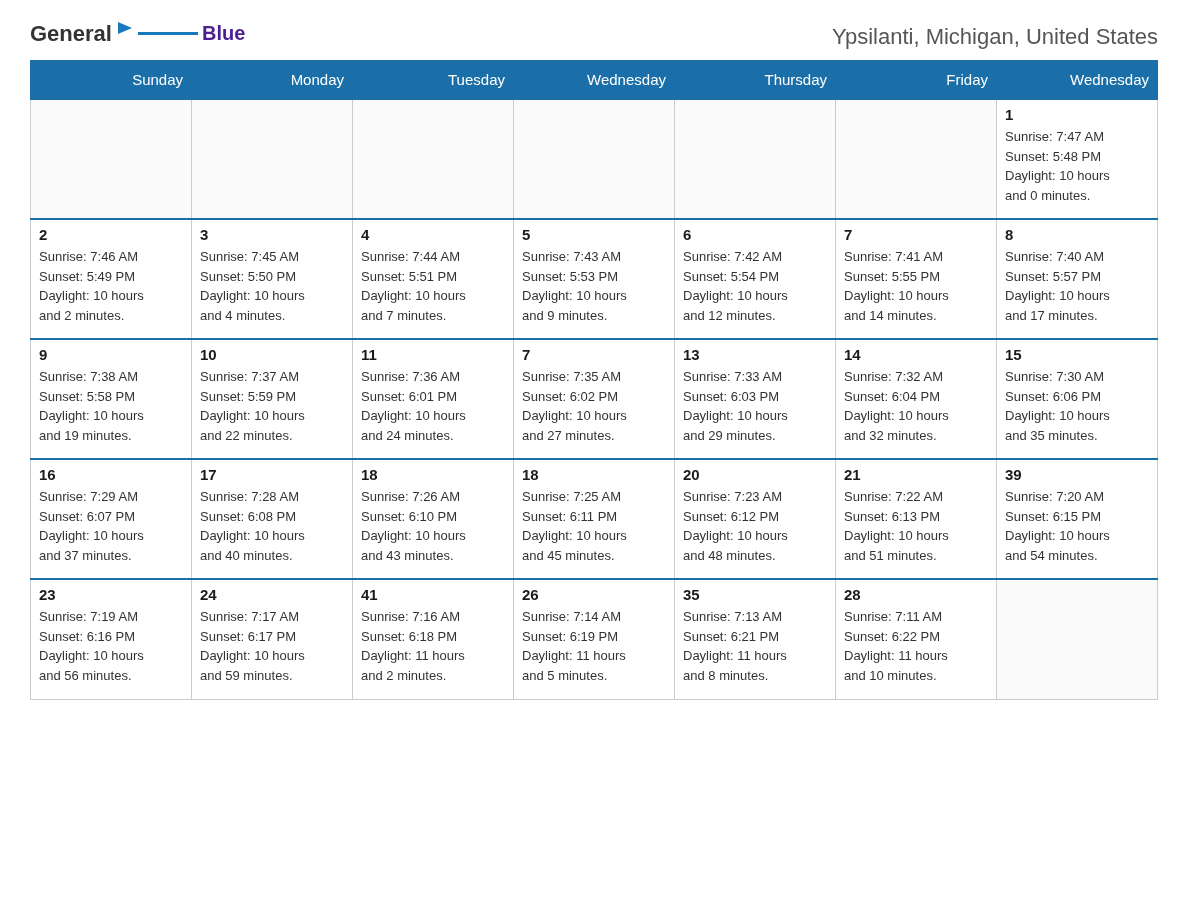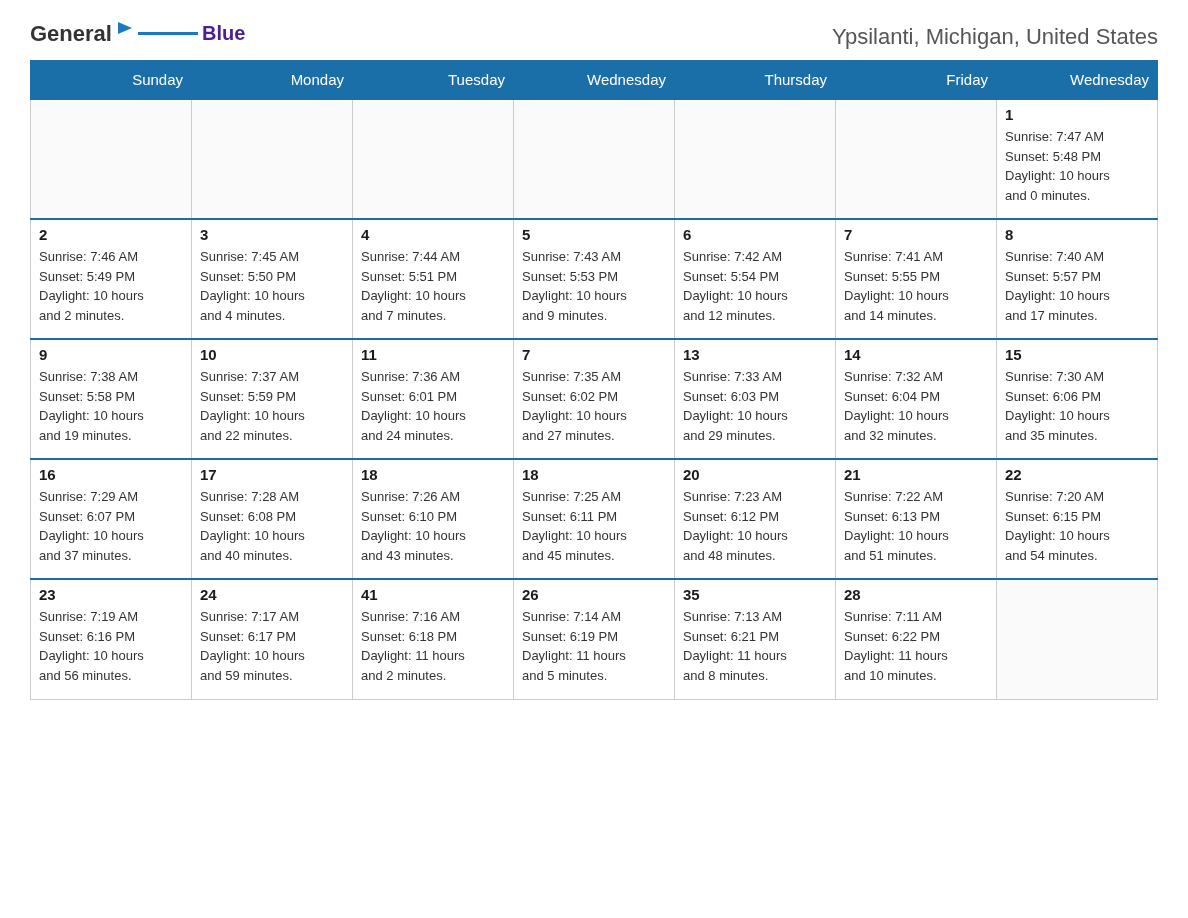--- a/index.html
+++ b/index.html
@@ -234,21 +234,21 @@
         </td>
         <td>
           <span class="day-number">20</span>
           <div class="day-info">Sunrise: 7:23 AM<br>Sunset: 6:12 PM<br>Daylight: 10 hours<br>and 48 minutes.</div>
         </td>
         <td>
           <span class="day-number">21</span>
           <div class="day-info">Sunrise: 7:22 AM<br>Sunset: 6:13 PM<br>Daylight: 10 hours<br>and 51 minutes.</div>
         </td>
         <td>
-          <span class="day-number">22</span>
+          <span class="day-number">39</span>
           <div class="day-info">Sunrise: 7:20 AM<br>Sunset: 6:15 PM<br>Daylight: 10 hours<br>and 54 minutes.</div>
         </td>
       </tr>
       <tr>
         <td>
           <span class="day-number">23</span>
           <div class="day-info">Sunrise: 7:19 AM<br>Sunset: 6:16 PM<br>Daylight: 10 hours<br>and 56 minutes.</div>
         </td>
         <td>
           <span class="day-number">24</span>

